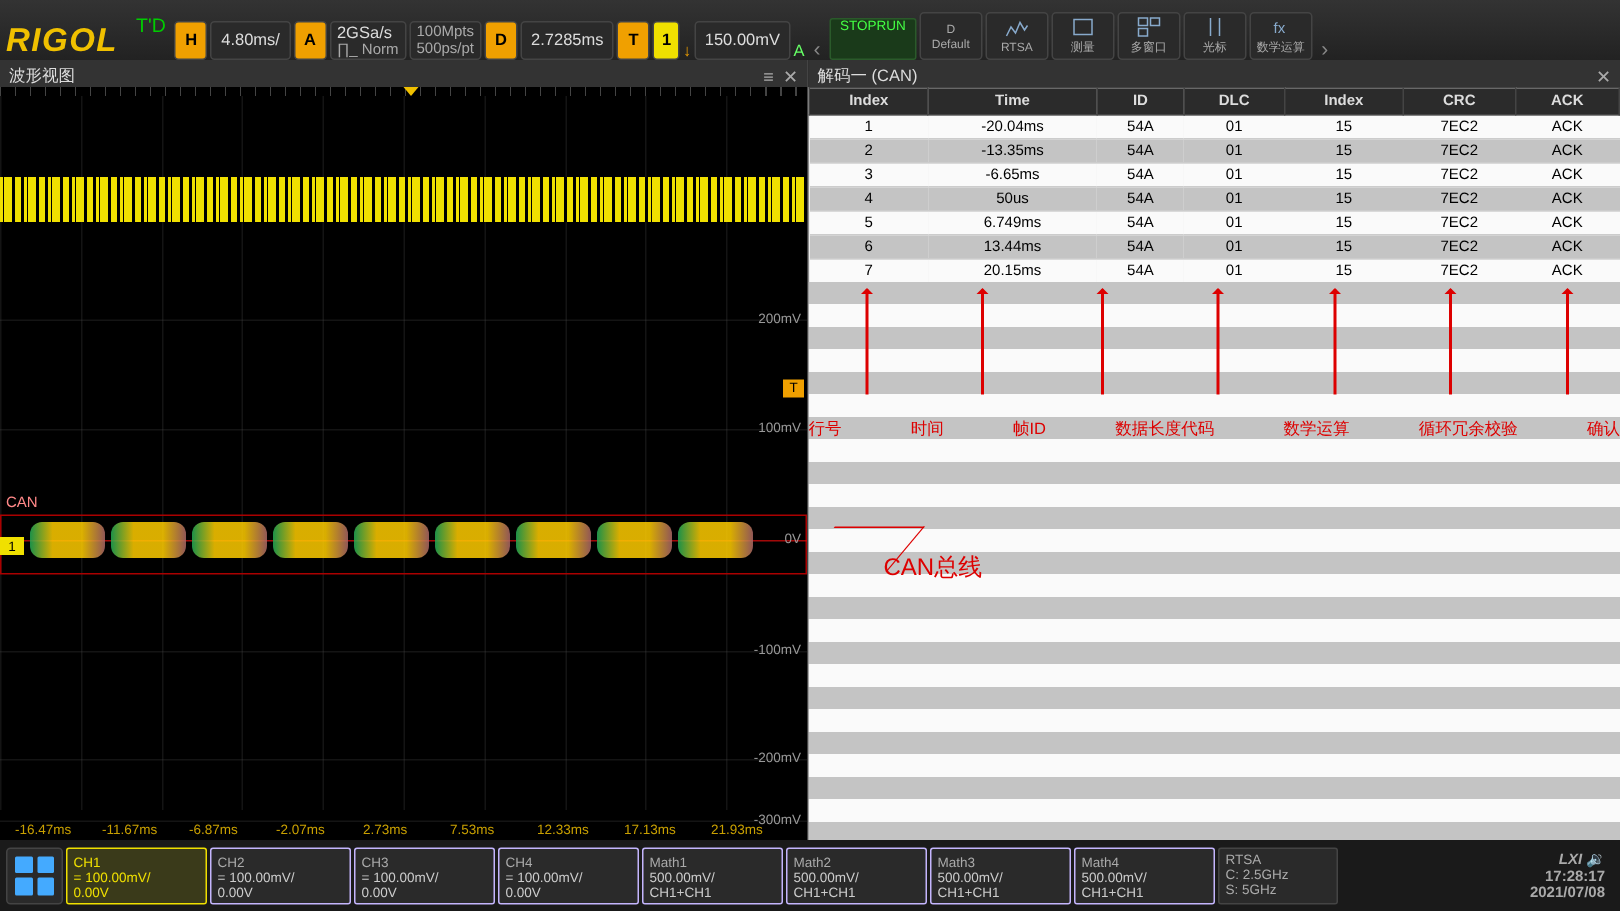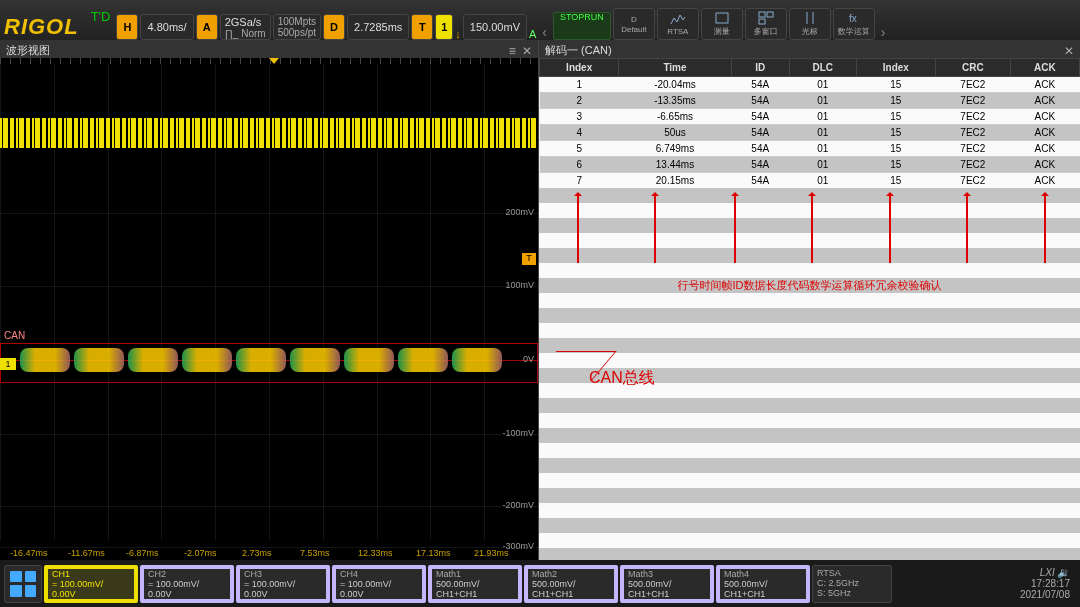--- a/index.html
+++ b/index.html
@@ -51,38 +51,38 @@
 
 .decode-area { flex: 1; background: #eee; position: relative; overflow: hidden; }
 .decode-table { width: 100%; border-collapse: collapse; font-size: 10px; }
 .decode-table th { background: #2b2b2b; color: #ddd; padding: 3px 4px; border: 1px solid #444; font-weight: bold; }
 .decode-table td { padding: 2px 4px; text-align: center; color: #000; border-bottom: 1px solid #ccc; }
 .decode-table tr:nth-child(odd) td { background: #fafafa; }
 .decode-table tr:nth-child(even) td { background: #c4c4c4; }
 .stripes { position: absolute; top: 130px; left: 0; right: 0; bottom: 0; background: repeating-linear-gradient(#c4c4c4 0, #c4c4c4 15px, #fafafa 15px, #fafafa 30px); }
 
 
-.annot-row { position: absolute; top: 220px; left: 0; right: 0; display: flex; justify-content: center; font-size: 11px; color: #d00; }
+.annot-row { position: absolute; top: 220px; left: 0; right: 0; display: flex; justify-content: space-between; font-size: 11px; color: #d00; }
 .annot-arrow { position: absolute; width: 2px; background: #d00; }
 .annot-arrow::before { content: ''; position: absolute; top: -5px; left: -3px; border: 4px solid transparent; border-bottom-color: #d00; }
 .can-annot { position: absolute; top: 310px; left: 50px; color: #d00; font-size: 16px; }
 .can-annot-line { position: absolute; top: 293px; left: 5px; width: 60px; height: 30px; border-right: 1px solid #d00; border-top: 1px solid #d00; transform: skewX(-40deg); }
 
 
 .bottom { position: absolute; bottom: 0; left: 0; right: 0; height: 47px; background: #1a1a1a; display: flex; align-items: center; padding: 0 4px; gap: 2px; }
 .apps-btn { width: 38px; height: 38px; background: #2a2a2a; border: 1px solid #444; border-radius: 3px; display: grid; grid-template-columns: 1fr 1fr; grid-template-rows: 1fr 1fr; gap: 3px; padding: 5px; }
 .apps-btn span { background: #4af; border-radius: 1px; }
-.ch-box { width: 94px; height: 38px; background: #2a2a2a; border: 4px solid #c4b5fd; border-radius: 2px; padding: 2px 4px; display: flex; flex-direction: column; justify-content: center; font-size: 9px; }
+.ch-box { width: 94px; height: 38px; background: #2a2a2a; border: 1px solid #c4b5fd; border-radius: 2px; padding: 2px 4px; display: flex; flex-direction: column; justify-content: flex-end; font-size: 9px; }
 .ch-box.active { border-color: #f0e000; background: #3a3a1a; }
 .ch-name { font-size: 9px; color: #aaa; }
 .ch-name.ch1 { color: #f0e000; }
 .ch-vals { color: #ccc; }
 .ch-box.active .ch-vals { color: #f0e000; }
 .rtsa-box { width: 80px; height: 38px; background: #2a2a2a; border: 1px solid #444; border-radius: 2px; padding: 2px 4px; font-size: 9px; color: #aaa; }
-.time-box { margin-left: auto; text-align: right; font-size: 10px; color: #aaa; padding-right: 6px; }
+.time-box { margin-left: auto; text-align: right; font-size: 10px; color: #aaa; padding-right: 6px; font-weight: bold; }
 .lxi { font-size: 10px; color: #aaa; font-style: italic; }
 </style>
 </head>
 <body>
 
 <div class="header">
   <span class="logo">RIGOL</span>
   <span class="td">T'D</span>
   <span class="badge badge-h">H</span>
   <span class="badge hdr-val">4.80ms/</span>

